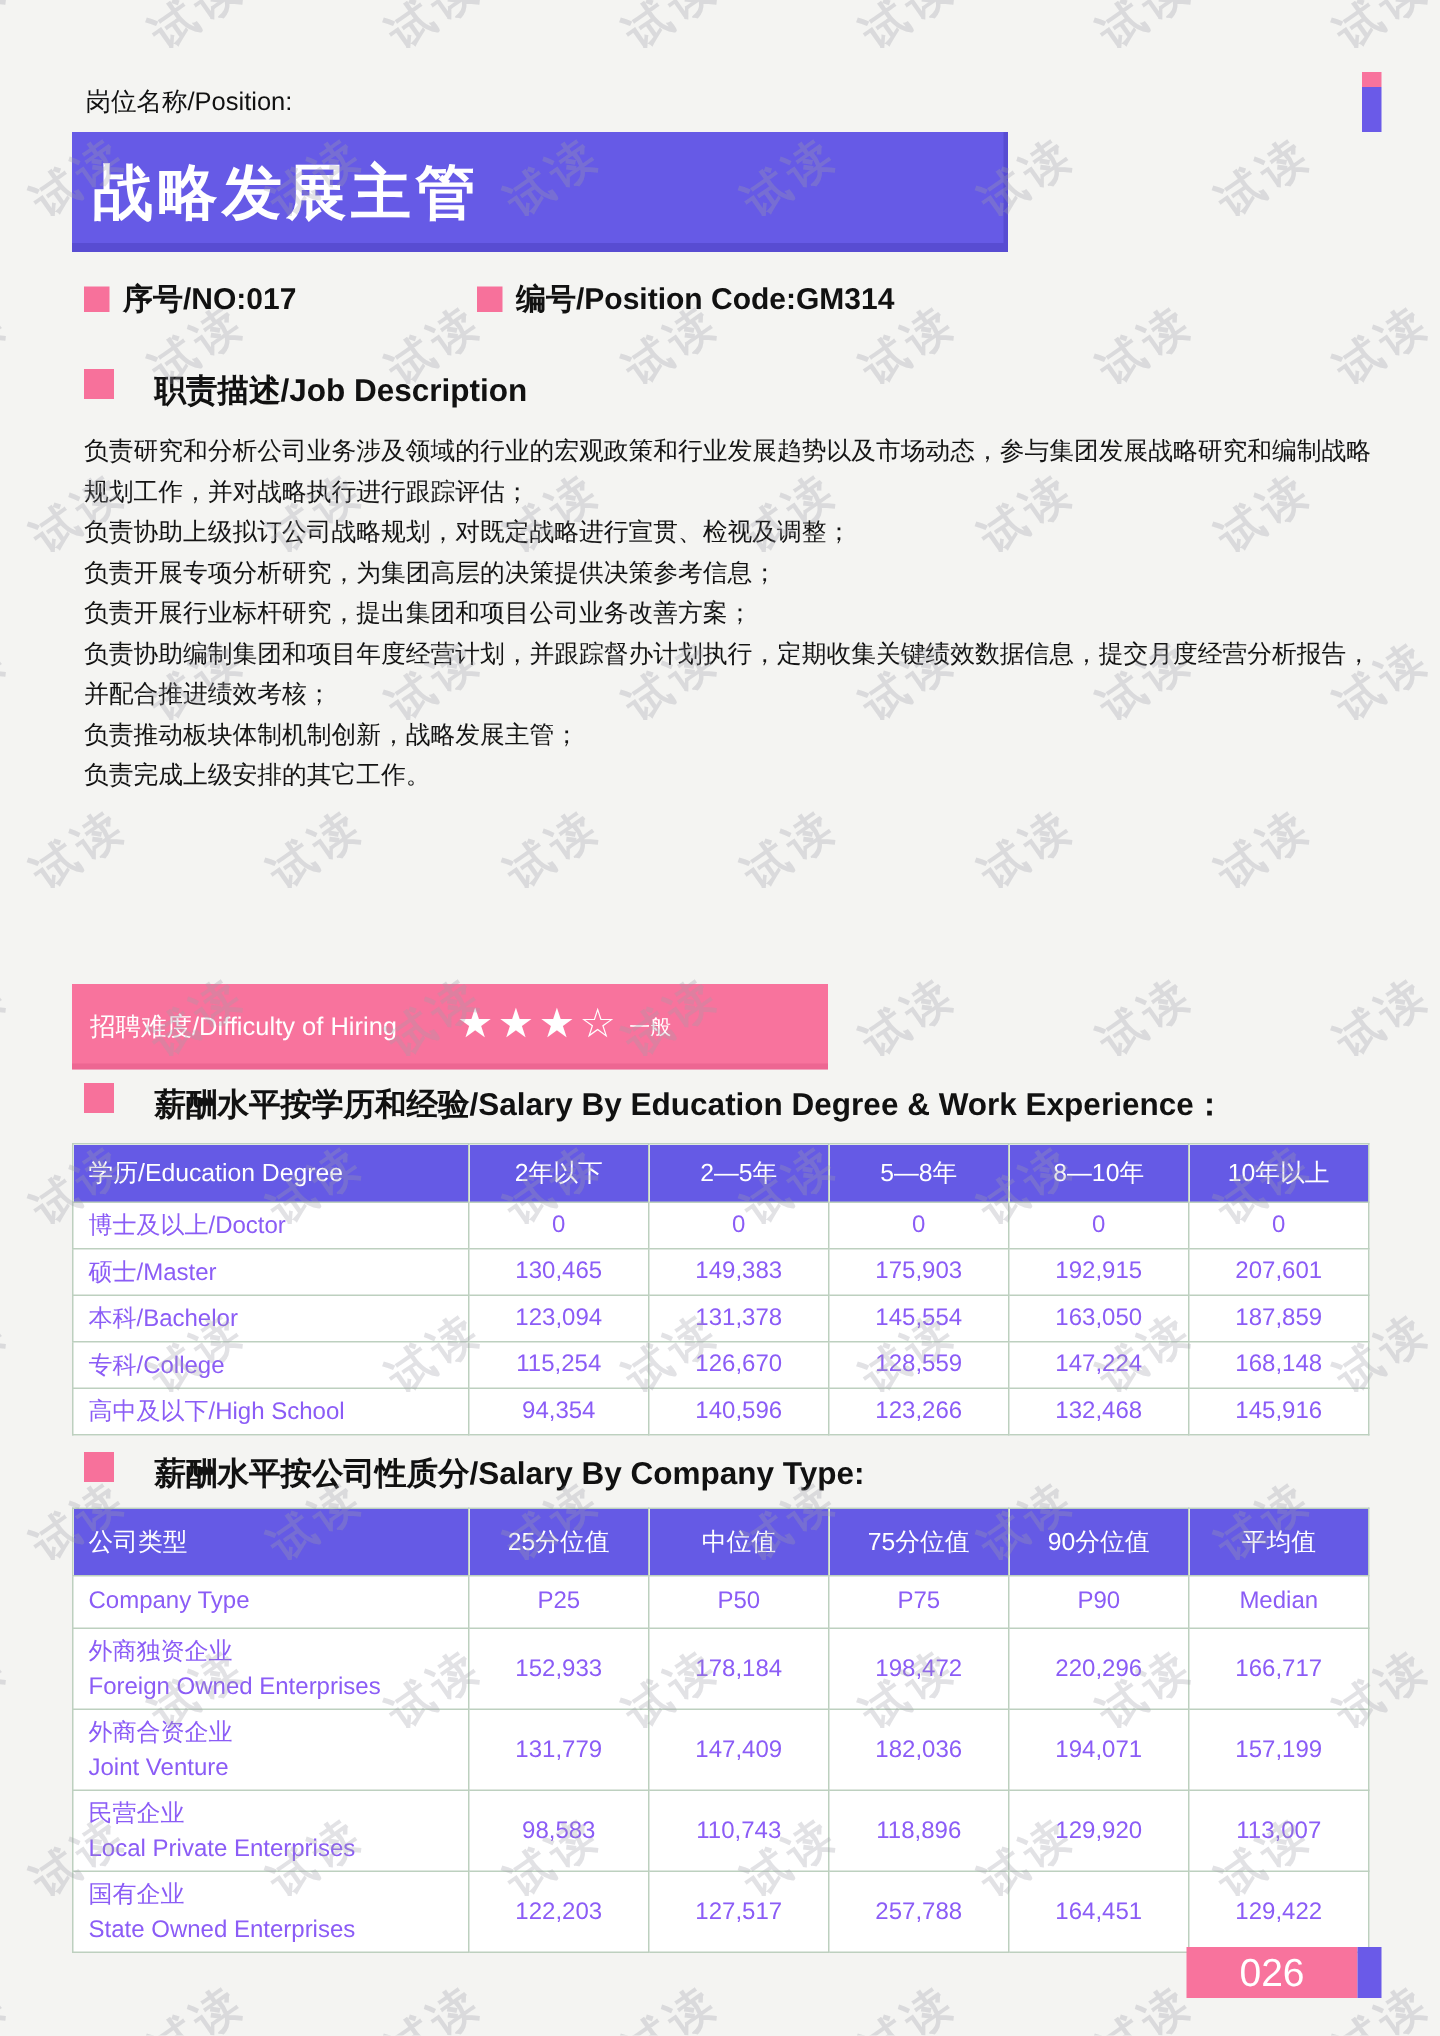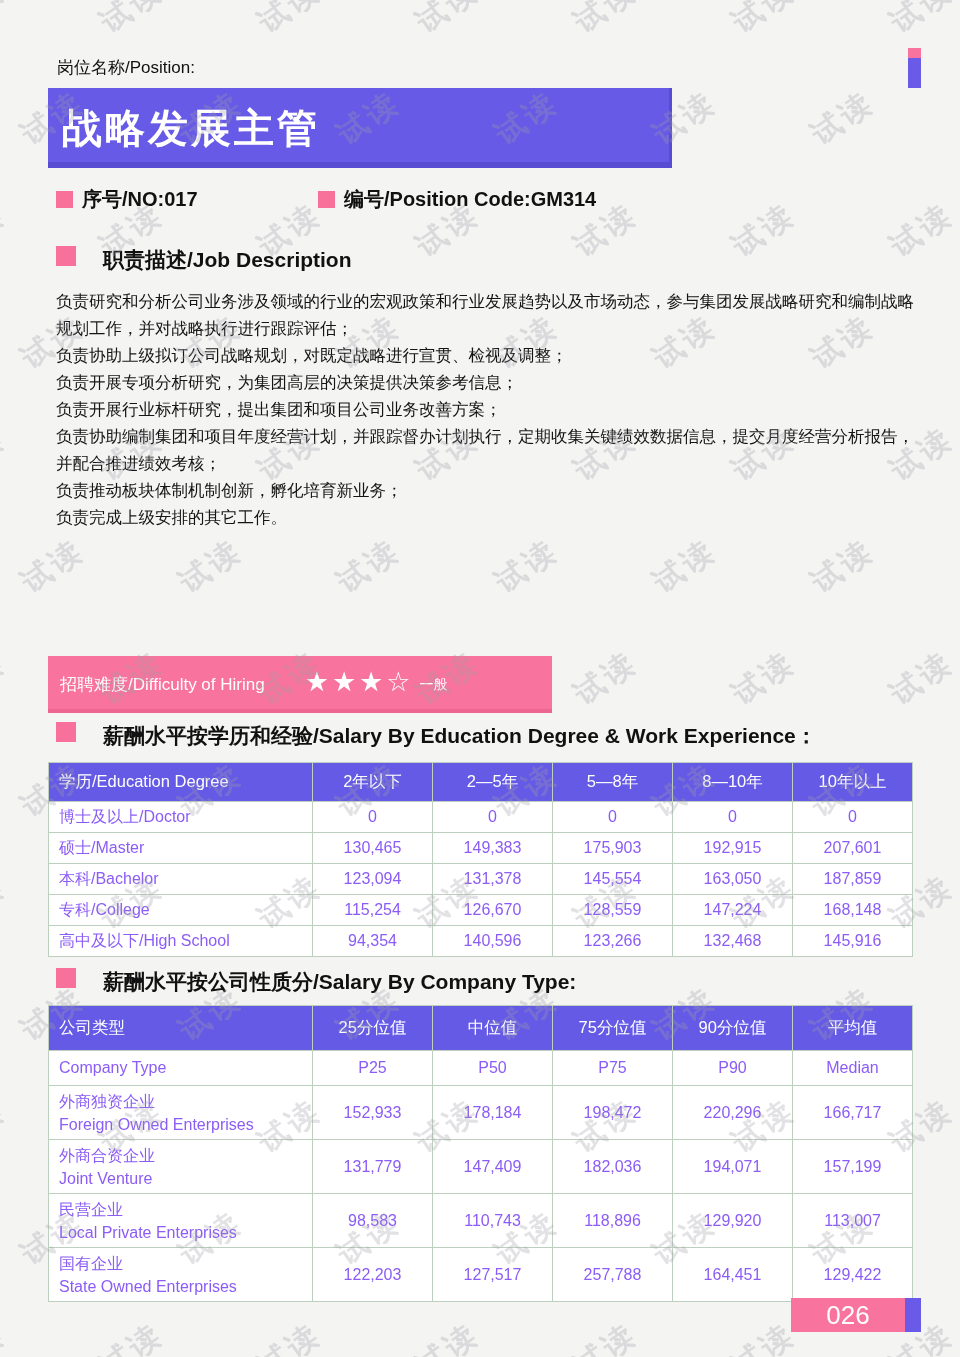--- a/index.html
+++ b/index.html
@@ -116,21 +116,21 @@
     <span class="sq20"></span>
     <span class="txt">职责描述/Job Description</span>
   </div>
 
   <div class="jd-text">
       <div class="duty">负责研究和分析公司业务涉及领域的行业的宏观政策和行业发展趋势以及市场动态，参与集团发展战略研究和编制战略规划工作，并对战略执行进行跟踪评估；</div>
       <div class="duty">负责协助上级拟订公司战略规划，对既定战略进行宣贯、检视及调整；</div>
       <div class="duty">负责开展专项分析研究，为集团高层的决策提供决策参考信息；</div>
       <div class="duty">负责开展行业标杆研究，提出集团和项目公司业务改善方案；</div>
       <div class="duty">负责协助编制集团和项目年度经营计划，并跟踪督办计划执行，定期收集关键绩效数据信息，提交月度经营分析报告，并配合推进绩效考核；</div>
-      <div class="duty">负责推动板块体制机制创新，孵化培育新业务；</div>
+      <div class="duty">负责推动板块体制机制创新，战略发展主管；</div>
       <div class="duty">负责完成上级安排的其它工作。</div>
     </div>
 
   <div class="difficulty-banner">
     <span class="lbl">招聘难度/Difficulty of Hiring</span>
     <span class="stars">★★★☆</span>
     <span class="lvl">一般</span>
   </div>
 
   <div class="section-heading edu-heading">

